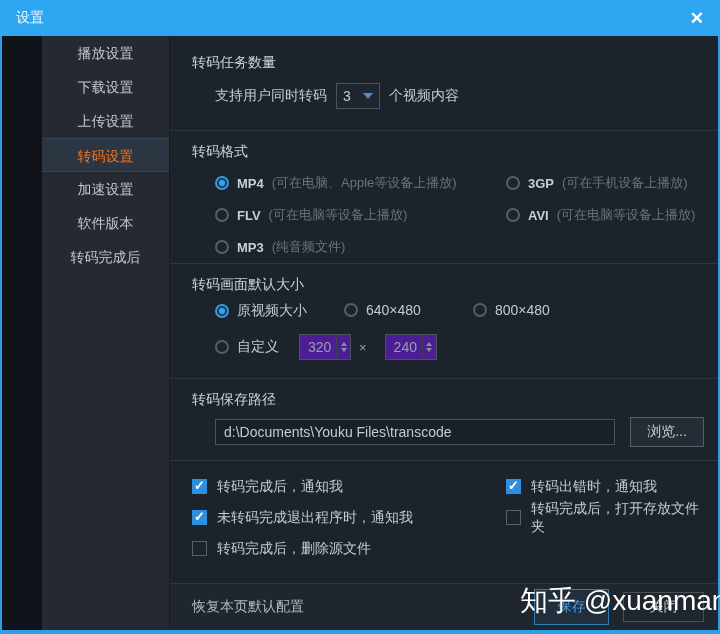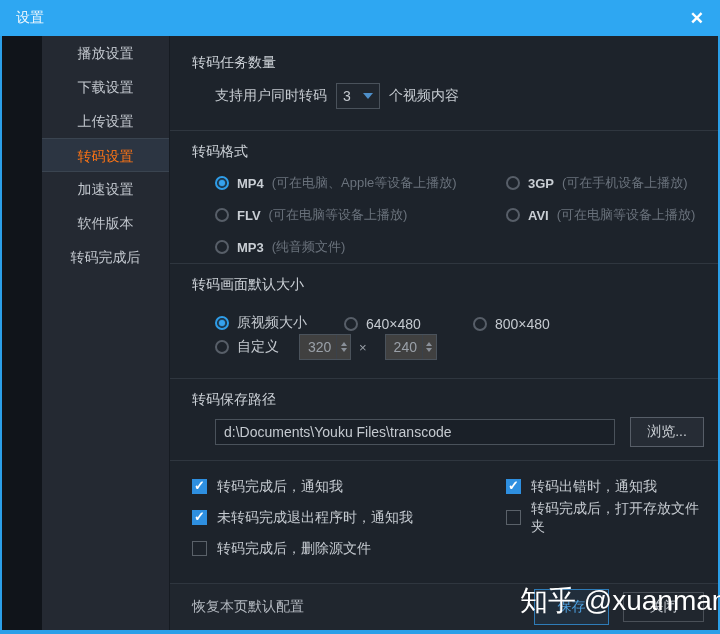--- a/index.html
+++ b/index.html
@@ -45,26 +45,26 @@
   .fmt-desc { color:#6a727c; font-size:13px; }
 
   
   .sec-format { height:133px; }
   .sec-format .sec-title { margin-top:12px; }
   .fmt-grid { margin-top:6px; display:grid; grid-template-columns:291px auto; grid-auto-rows:32px; align-items:center; }
 
   
   .sec-size { height:115px; }
   .sec-size .sec-title { margin-top:12px; }
-  .size-row { margin-top:8px; height:30px; display:flex; align-items:flex-end; }
+  .size-row { margin-top:8px; height:30px; display:flex; align-items:flex-start; }
   .size-row .radio-item { width:129px; flex:none; }
   .size-row .radio-item:last-child { width:auto; }
   .size-label { color:#c5cad0; font-size:14px; }
   .custom-row { height:30px; display:flex; align-items:center; gap:0; }
-  .spinbox { display:inline-flex; align-items:stretch; width:52px; height:26px; border:1px solid #4a525b; background:#404040; margin-left:18px; }
+  .spinbox { display:inline-flex; align-items:stretch; width:52px; height:26px; border:1px solid #4a525b; background:#4c1d95; margin-left:18px; }
   .spinbox:first-of-type { margin-left:20px; }
   .spin-val { flex:1; display:flex; align-items:center; padding-left:8px; color:#9aa0a8; font-size:14px; }
   .spin-btns { width:14px; display:flex; flex-direction:column; align-items:center; justify-content:center; gap:2px; border-left:1px solid #3a414a; cursor:pointer; }
   .tri-up { width:0; height:0; border-left:3px solid transparent; border-right:3px solid transparent; border-bottom:4px solid #8a9099; }
   .tri-down { width:0; height:0; border-left:3px solid transparent; border-right:3px solid transparent; border-top:4px solid #8a9099; }
   .times { color:#9aa0a8; font-size:13px; margin-left:8px; }
 
   
   .sec-path { height:82px; }
   .sec-path .sec-title { margin-top:12px; }

